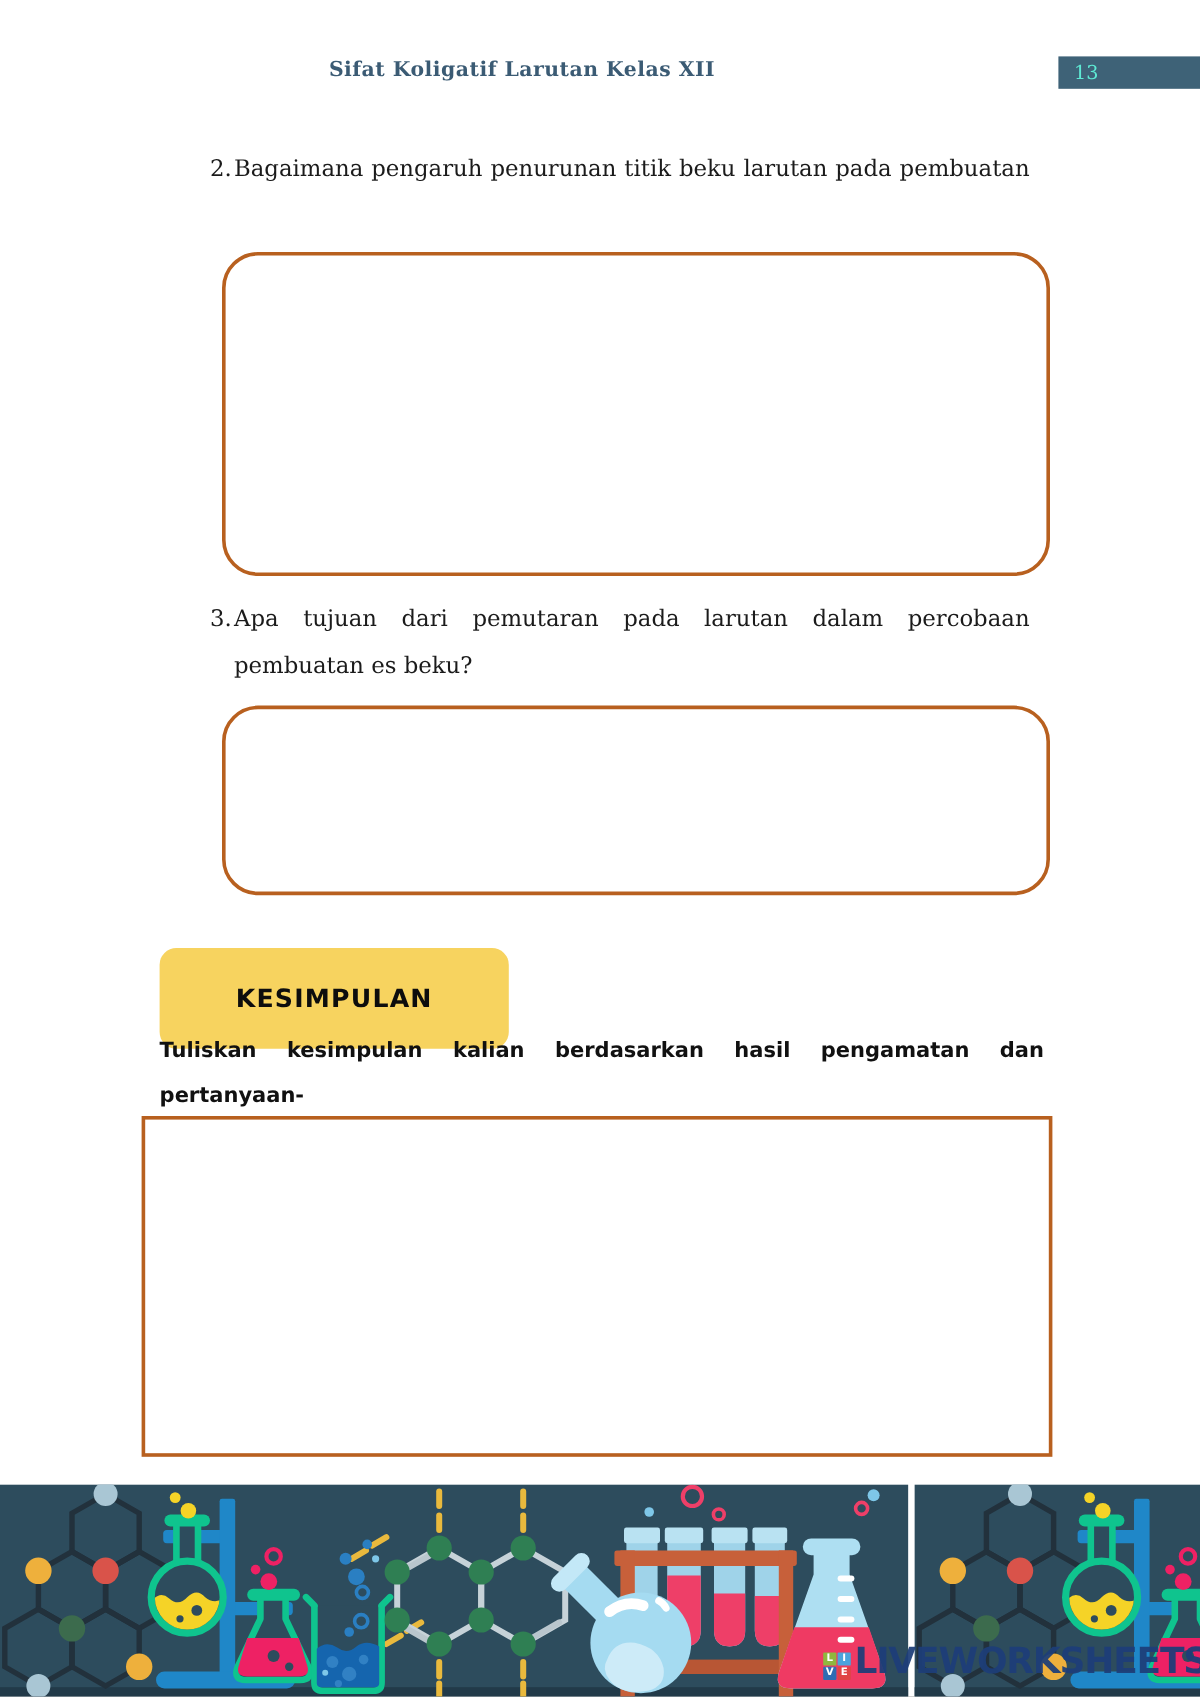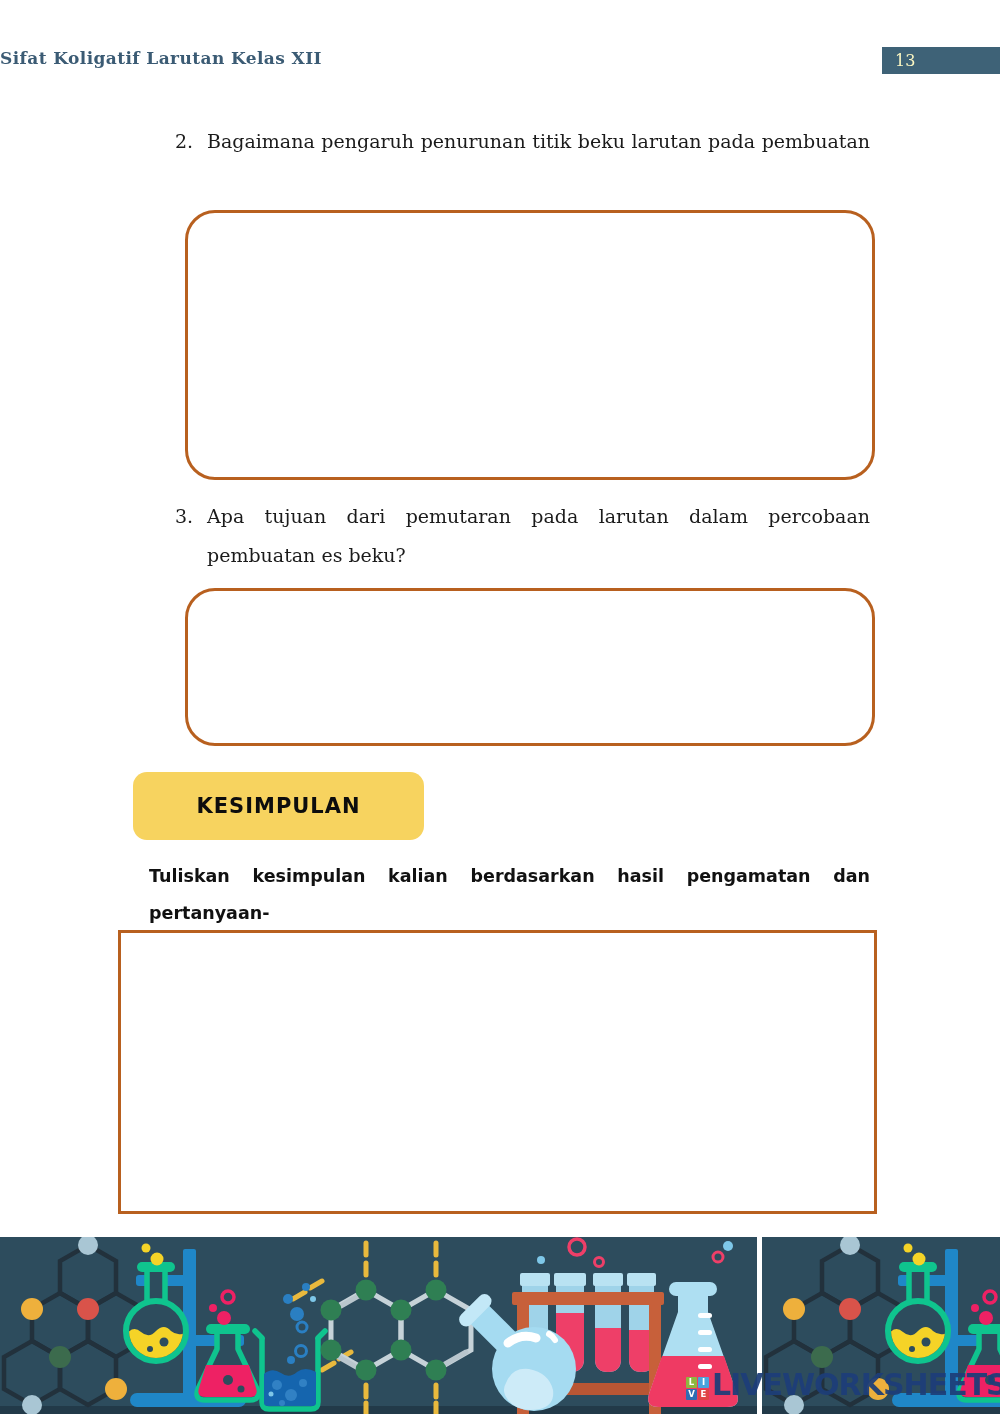--- a/index.html
+++ b/index.html
@@ -3,58 +3,58 @@
 <meta charset="utf-8">
 <style>
   html,body{margin:0;padding:0;background:#888;}
   .page{
     position:relative;width:1000px;height:1414px;background:#ffffff;
     margin:0 auto;overflow:hidden;
     font-family:"DejaVu Serif","Liberation Serif",serif;
   }
   
   .hdr-title{
-    position:absolute;top:48px;left:0;width:870px;text-align:left;
+    position:absolute;top:48px;left:0;width:870px;text-align:center;
     font-family:"DejaVu Serif",serif;font-weight:bold;font-size:17px;
     letter-spacing:.4px;color:#3b5b74;
   }
   .hdr-box{
     position:absolute;top:47px;left:882px;width:118px;height:27px;
-    background:#3e6277;color:#fef9c3;font-size:16px;line-height:27px;
+    background:#3e6277;color:#5eead4;font-size:16px;line-height:27px;
     padding-left:13px;box-sizing:border-box;
     font-family:"DejaVu Serif",serif;
   }
   
   .question{position:absolute;left:175px;width:697px;font-size:19px;color:#1b1b1b;}
   .q-num{position:absolute;left:0;top:0;line-height:39px;}
-  .q-lines{margin-left:32px;width:663px;}
+  .q-lines{margin-left:20px;width:663px;}
   .qline{line-height:39px;}
   .jline{text-align:justify;text-align-last:justify;}
   
   .ansbox{
     position:absolute;border:3px solid #b8601f;border-radius:30px;
     background:#ffffff;box-sizing:border-box;
   }
   .sqbox{
     position:absolute;border:3px solid #b8601f;border-radius:0;
     background:#ffffff;box-sizing:border-box;
   }
   
   .kbtn{
-    position:absolute;left:133px;top:772px;width:291px;height:68px;
+    position:absolute;left:133px;top:790px;width:291px;height:84px;
     background:#f7d35f;border-radius:14px;display:flex;align-items:center;
     justify-content:center;font-family:"DejaVu Sans","Liberation Sans",sans-serif;
     font-weight:800;font-size:21px;letter-spacing:1px;color:#0d0d0d;
   }
   .instruction{
     position:absolute;left:133px;top:858px;width:737px;
     font-family:"DejaVu Sans","Liberation Sans",sans-serif;
     font-weight:bold;font-size:17.5px;color:#111;
   }
-  .iline{line-height:37px;margin-left:16px;}
+  .iline{line-height:37px;}
   
   .footer{position:absolute;left:0;top:1237px;width:1000px;height:177px;}
   .footer svg{display:block;}
   .watermark{
     position:absolute;left:686px;top:133px;display:flex;align-items:flex-start;
     font-family:"DejaVu Sans","Liberation Sans",sans-serif;
   }
   .wm-grid{
     display:grid;grid-template-columns:11px 11px;grid-auto-rows:11px;gap:1px;
     margin-top:7px;

